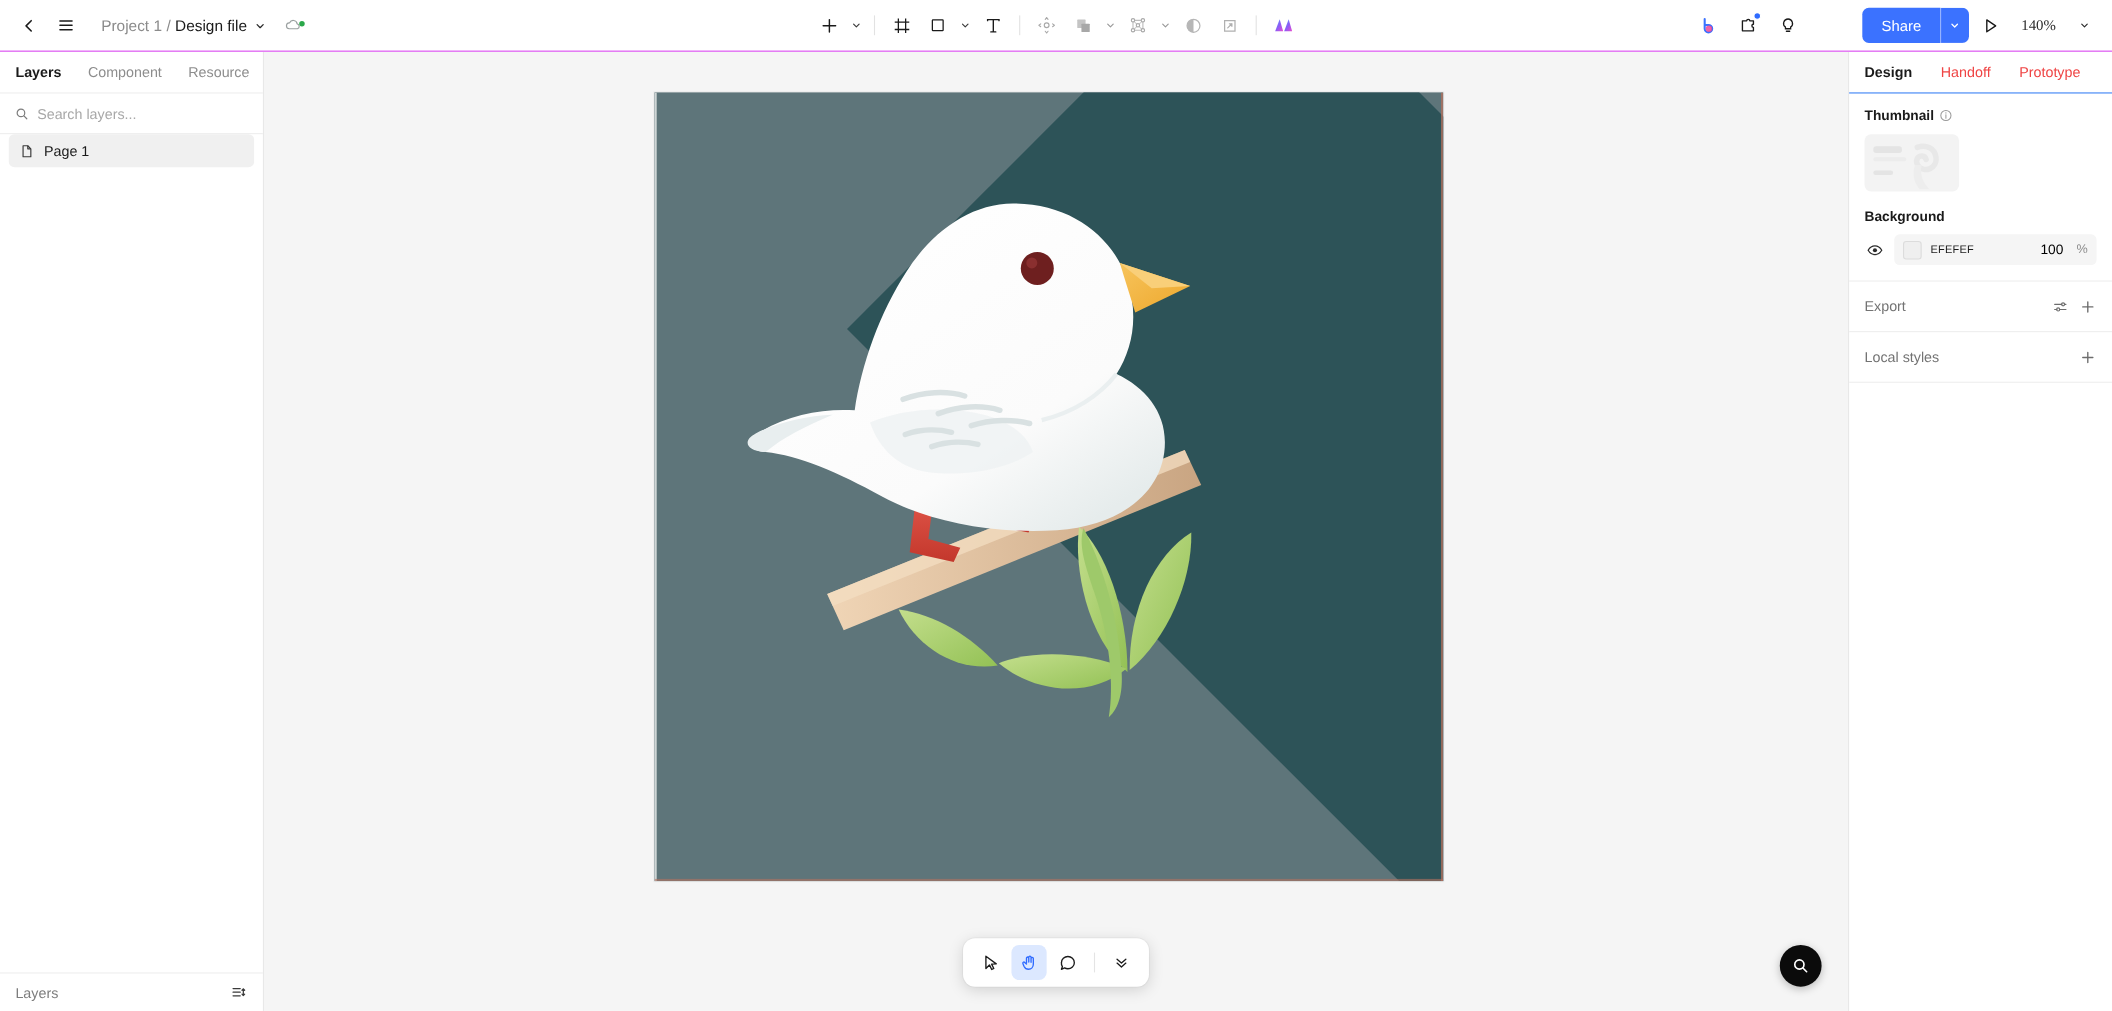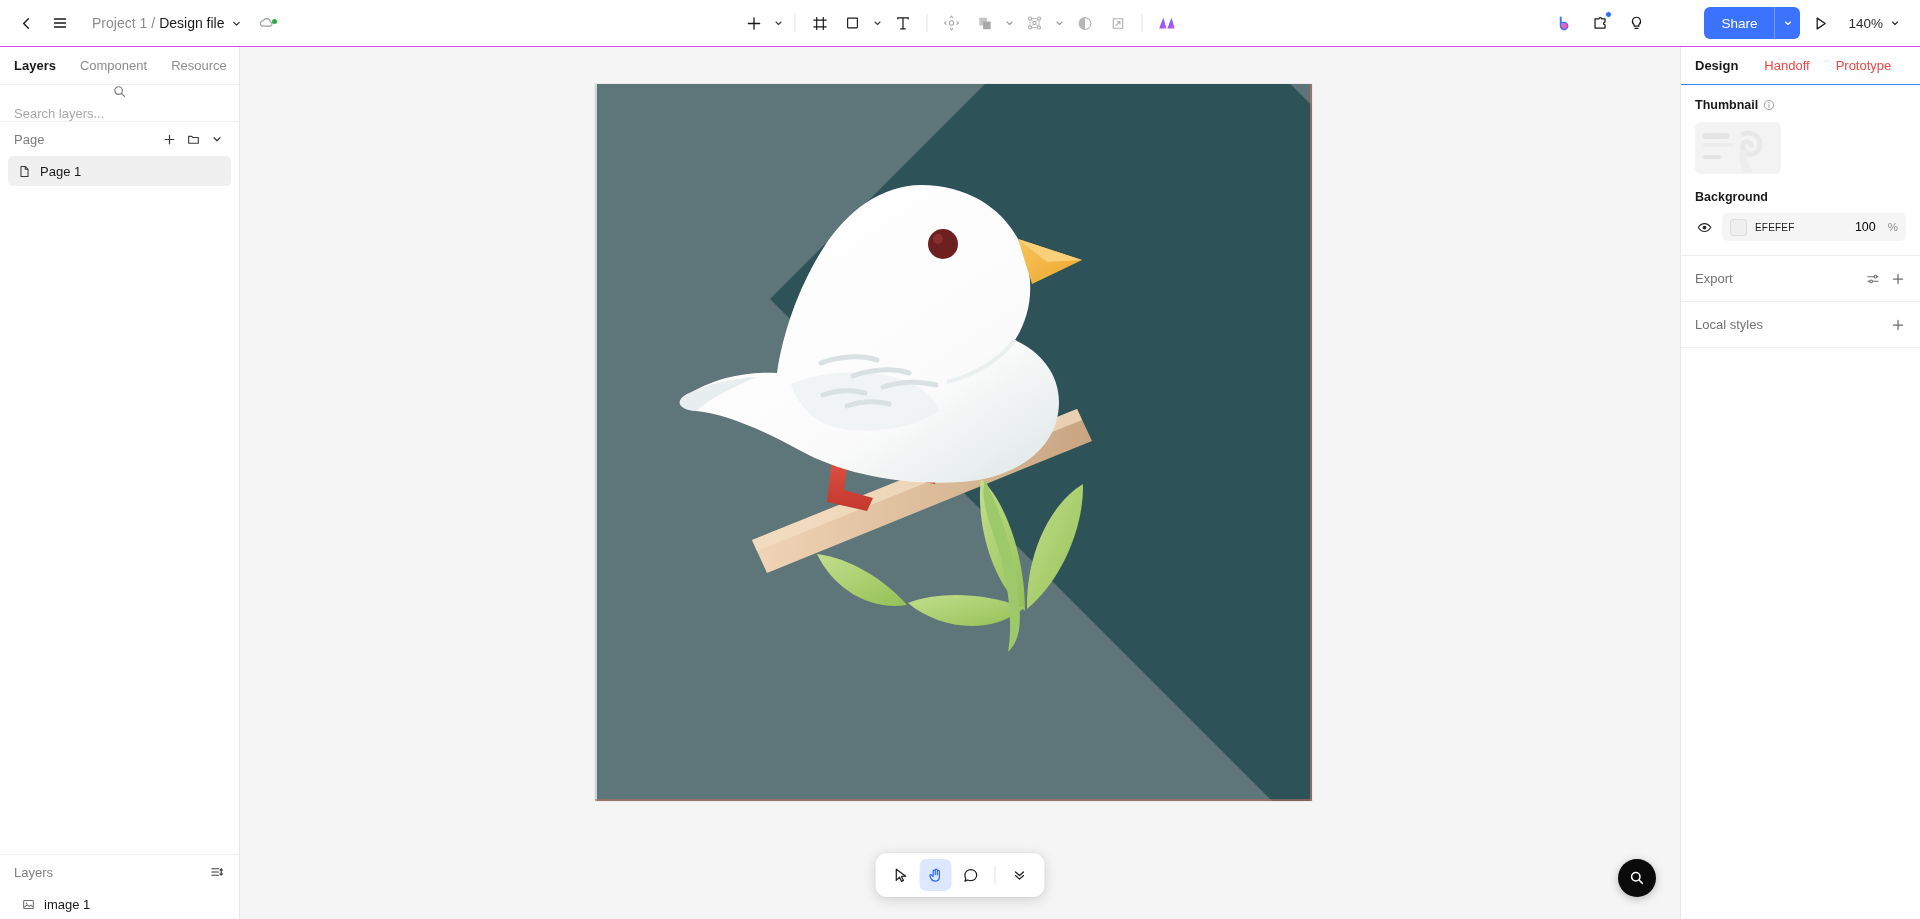--- a/index.html
+++ b/index.html
@@ -66,44 +66,44 @@
     font-size: 13.5px; font-family: inherit; cursor: pointer;
     display: flex; align-items: center;
   }
   .share-caret {
     background: #3b72ff; color: #fff; height: 32px; width: 26px;
     border-radius: 0 6px 6px 0; cursor: pointer;
     display: flex; align-items: center; justify-content: center;
     border-left: 1px solid rgba(255,255,255,0.28);
   }
   .zoom-level {
-    display: flex; align-items: center; gap: 7px;
+    display: flex; align-items: center; gap: 21px;
     font-size: 13.5px; color: #2b2b2b; cursor: pointer;
-    padding: 5px 6px 5px 8px; border-radius: 5px; white-space: nowrap;
+    padding: 5px 6px 5px 8px; border-radius: 5px; white-space: nowrap; font-family: Liberation Serif, serif;
   }
 
   
   .body-row { flex: 1; display: flex; min-height: 0; position: relative; }
 
   
   .left-panel {
     width: 240px; flex: 0 0 240px;
     background: #fff; border-right: 1px solid #e8e8e8;
     display: flex; flex-direction: column; min-height: 0;
   }
   .lp-tabs {
     height: 38px; display: flex; align-items: center;
     padding: 0 14px; gap: 24px;
     border-bottom: 1px solid #eeeeee;
   }
   .lp-tab { font-size: 13px; color: #8d8d8d; cursor: pointer; line-height: 37px; }
   .lp-tab.active { color: #1a1a1a; font-weight: bold; }
   .search-row {
     height: 37px; display: flex; align-items: center; gap: 8px;
-    padding: 0 14px; border-bottom: 1px solid #eeeeee; flex-direction: column;
+    padding: 0 14px; border-bottom: 1px solid #eeeeee;
   }
   .search-input {
     border: none; outline: none; font-size: 13px;
     font-family: inherit; color: #1a1a1a; background: transparent;
     width: 100%;
   }
   .search-input::placeholder { color: #a8a8a8; }
   .section-head {
     height: 34px; display: flex; align-items: center;
     padding: 0 11px 0 14px; font-size: 13px; color: #7d7d7d;
@@ -402,40 +402,20 @@
       </div>
 
       <div class="search-row">
         <svg width="13" height="13" viewBox="0 0 14 14" fill="none" stroke="#7d7d7d" stroke-width="1.3" stroke-linecap="round">
             <circle cx="6" cy="6" r="4.1"></circle>
             <path d="M9.2 9.2 12.3 12.3"></path>
           </svg>
         <input class="search-input" placeholder="Search layers..." style="">
       </div>
 
-      <div class="section-head">
-        <span>Page</span>
-        <div class="sh-actions">
-          <div class="mini-btn">
-            <svg width="13" height="13" viewBox="0 0 14 14" stroke="currentColor" stroke-width="1.3" stroke-linecap="round">
-                <path d="M7 2.4v9.2M2.4 7h9.2"></path>
-              </svg>
-          </div>
-          <div class="mini-btn">
-            <svg width="13" height="13" viewBox="0 0 14 14" fill="none" stroke="currentColor" stroke-width="1.2" stroke-linejoin="round">
-                <path d="M1.8 11V3.6h3.4l1.1 1.3h5.9V11z"></path>
-              </svg>
-          </div>
-          <div class="mini-btn">
-            <svg width="12" height="12" viewBox="0 0 12 12" fill="none" stroke="currentColor" stroke-width="1.3" stroke-linecap="round" stroke-linejoin="round">
-                <path d="M3 4.8 L6 7.8 L9 4.8"></path>
-              </svg>
-          </div>
-        </div>
-      </div>
 
       <div class="page-list">
         <div class="page-item selected">
           <svg width="13" height="13" viewBox="0 0 14 14" fill="none" stroke="#3a3a3a" stroke-width="1.15" stroke-linejoin="round">
               <path d="M3.2 1.6h4.6l3 3v7.8H3.2z"></path>
               <path d="M7.8 1.6v3h3"></path>
             </svg>
           <span>Page 1</span>
         </div>
       </div>
@@ -445,30 +425,20 @@
       <div class="layers-divider"></div>
       <div class="section-head">
         <span>Layers</span>
         <div class="sh-actions">
           <div class="mini-btn">
             <svg width="14" height="14" viewBox="0 0 15 15" fill="none" stroke="currentColor" stroke-width="1.2" stroke-linecap="round" stroke-linejoin="round">
               <path d="M2 4h7M2 7.5h7M2 11h7"></path>
                 <path d="M12 4.2 12 10.8M12 4.2 10.7 5.6M12 4.2 13.3 5.6M12 10.8 10.7 9.4M12 10.8 13.3 9.4"></path>
             </svg>
           </div>
-        </div>
-      </div>
-      <div class="layer-list">
-        <div class="layer-item">
-          <svg width="13" height="13" viewBox="0 0 14 14" fill="none" stroke="#6f6f6f" stroke-width="1.1" stroke-linejoin="round">
-              <rect x="1.8" y="2.6" width="10.4" height="8.8" rx="1"></rect>
-              <circle cx="4.8" cy="5.6" r="0.85" fill="#6f6f6f" stroke="none"></circle>
-              <path d="M2.4 10.2 5.6 7.2 7.8 9.1 9.6 7.6 11.6 9.6"></path>
-            </svg>
-          <span>image 1</span>
         </div>
       </div>
     </div>
 
     <div class="canvas">
       <div class="artboard" style="background: rgb(94, 117, 122);">
         <div class="shadow" style="background: rgb(45, 83, 88);"></div>
 
         <svg class="art-svg" viewBox="0 0 717 717">
           <defs>

